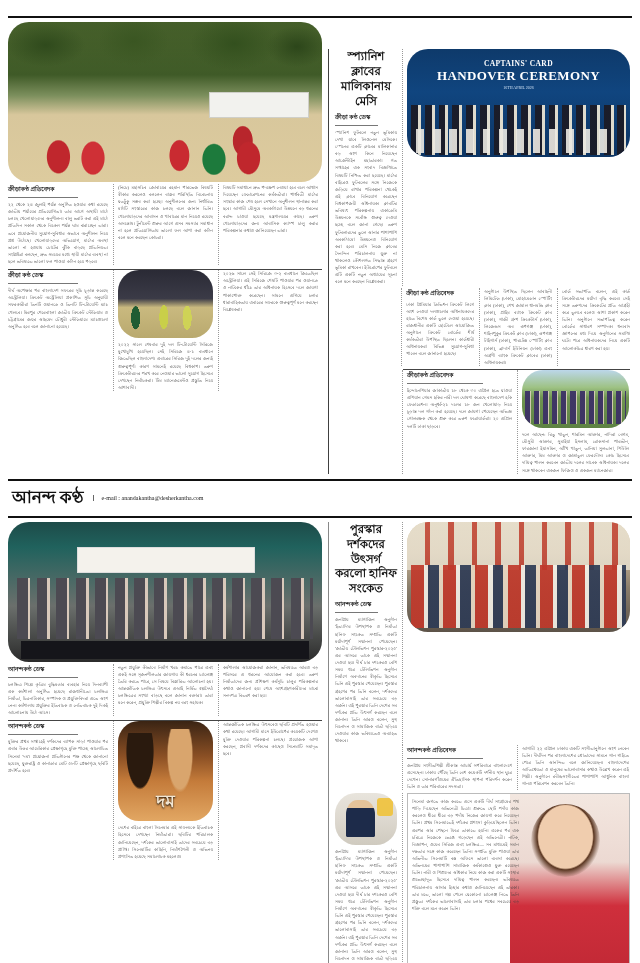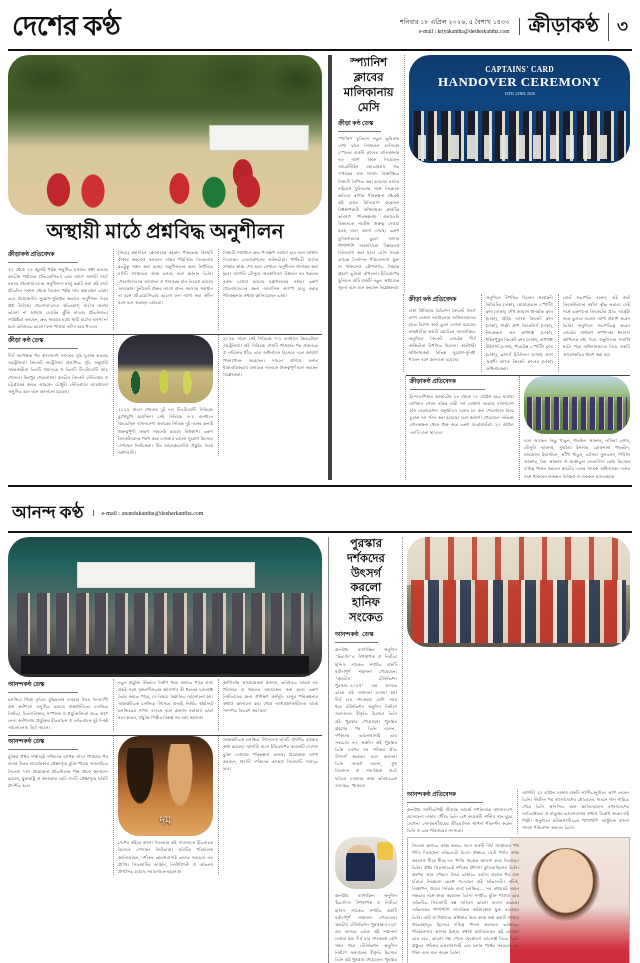--- a/index.html
+++ b/index.html
@@ -173,21 +173,21 @@
     position:relative; display:flex; align-items:flex-end; justify-content:center;
   }
   .ph-film::before{
     content:""; position:absolute; left:6%; top:12%; width:34%; height:62%;
     background: radial-gradient(ellipse at 50% 30%, #2a1a0e 0 58%, transparent 62%);
   }
   .ph-film::after{
     content:""; position:absolute; right:18%; top:8%; width:34%; height:72%;
     background: radial-gradient(ellipse at 50% 35%, #d9a56d 0 52%, transparent 58%);
   }
-  .film-title { position:relative; z-index:3; color:#f3e6d2; font-size:11px; font-weight:400; margin-bottom:5px; text-shadow:0 1px 2px #000; }
+  .film-title { position:relative; z-index:3; color:#f3e6d2; font-size:17px; font-weight:700; margin-bottom:5px; text-shadow:0 1px 2px #000; }
 
   
   .chitra-box { position:relative; border:1px solid #bbb; overflow:hidden; background:#fff; }
   .chitra-photo {
     position:absolute; right:0; top:0; width:54%; height:100%;
     background: linear-gradient(180deg,#f3e7e0 0%,#ecd9d2 28%,#cf2f3c 46%,#b4232f 100%);
   }
   .chitra-photo::before{
     content:""; position:absolute; left:18%; top:4%; width:58%; height:30%;
     background: radial-gradient(ellipse at 50% 45%, #f0cdae 0 55%, #5b3722 58%, transparent 72%);
@@ -200,40 +200,30 @@
     display:flex; flex-direction:column; align-items:center; justify-content:center;
     color:#c0392b; font-weight:700; font-size:8.5px; line-height:1.45; text-align:center; z-index:4;
   }
 </style>
 </head>
 <body>
 
 <div class="page">
 
   <div class="masthead">
-    <div class="mast-logo">দেশের কণ্ঠ</div>
-    <div class="mast-right">
-      <div class="mast-datebox">
-        <div class="mast-date">শনিবার ১৮ এপ্রিল ২০২৬, ৫ বৈশাখ ১৪৩৩</div>
-        <div class="mast-email">e-mail : kriyakantha@desherkantha.com</div>
-      </div>
-      <div class="mast-section">ক্রীড়াকণ্ঠ</div>
-      <div class="mast-pageno">৩</div>
-    </div>
   </div>
 
   <div style="display:flex; gap:6px; margin-top:4px;">
 
     <div style="width:314px;">
 
       <div class="photo ph-sports" style="height:160px;">
         <div class="ph-banner"></div>
       </div>
 
-      <div class="headline">অস্থায়ী মাঠে প্রশ্নবিদ্ধ অনুশীলন</div>
 
       <div style="display:flex; gap:5px; margin-top:2px;">
         <div style="width:100px;">
           <div class="byline">ক্রীড়াকণ্ঠ প্রতিবেদক</div>
           <div class="byline-rule"></div>
           <div class="bodytext">২২ থেকে ২৪ জুলাই পর্যন্ত অনুষ্ঠিত হওয়ার কথা রয়েছে জাতীয় পর্যায়ের প্রতিযোগিতা। তার আগে অস্থায়ী মাঠে চলছে খেলোয়াড়দের অনুশীলন। বালু ভরাট করা এই মাঠে প্রতিদিন সকাল থেকে বিকেল পর্যন্ত ঘাম ঝরাচ্ছেন তারা। তবে প্রয়োজনীয় সুযোগ-সুবিধার অভাবে অনুশীলন নিয়ে প্রশ্ন উঠেছে। খেলোয়াড়দের অভিযোগ, মাঠের অবস্থা ভালো না হওয়ায় চোটের ঝুঁকি বাড়ছে প্রতিনিয়ত। সংশ্লিষ্টরা বলছেন, দ্রুত সময়ের মধ্যে স্থায়ী মাঠের ব্যবস্থা না হলে ভবিষ্যতে ভালো ফল পাওয়া কঠিন হয়ে পড়বে।</div>
         </div>
         <div style="width:100px;" class="vline">
           <div class="bodytext" style="padding-left:4px;">(নিচে) মহাসচিব জোবায়ের রহমান পারভেজ বিষয়টি স্বীকার করলেও বললেন বাস্তব পরিস্থিতি বিবেচনায় যতটুকু সম্ভব করা হচ্ছে। অনুশীলনের জন্য নির্ধারিত মাঠটি সংস্কারের কাজ চলছে বলে জানান তিনি। খেলোয়াড়দের আবাসন ও খাবারের মান নিয়েও রয়েছে অসন্তোষ। টুর্নামেন্ট শুরুর আগে এসব সমস্যার সমাধান না হলে প্রতিযোগিতায় ভালো ফল আশা করা কঠিন বলে মনে করছেন কোচরা।</div>
         </div>
@@ -253,21 +243,21 @@
         <div style="width:100px;" class="vline">
           <div class="photo ph-cricket" style="height:68px; margin:0 0 3px 4px;"></div>
           <div class="bodytext" style="padding-left:4px;">২০২২ সালে শেষবার দুই দল টি-টোয়েন্টি সিরিজে মুখোমুখি হয়েছিল। সেই সিরিজে ৪-১ ব্যবধানে জিতেছিল বাংলাদেশ। এবারের সিরিজ দুই দলের জন্যই গুরুত্বপূর্ণ। কারণ সামনেই রয়েছে বিশ্বকাপ। তরুণ ক্রিকেটারদের পরখ করে নেওয়ার ভালো সুযোগ হিসেবে দেখছেন নির্বাচকরা। টিম ম্যানেজমেন্টও প্রস্তুতি নিয়ে আশাবাদী।</div>
         </div>
         <div style="width:100px;" class="vline">
           <div class="bodytext" style="padding-left:4px;">২০২৬ সালে সেই সিরিজে ৩-২ ব্যবধানে জিতেছিল অস্ট্রেলিয়া। এই সিরিজে শেষটি পাওয়ার পর ওয়ানডে ও নাটকের ধাঁচে তার অধিনায়ক হিসেবে দলে জায়গা পাকাপোক্ত করেছেন। সামনে এগিয়ে চলার ধারাবাহিকতায় এবারের সফরকে গুরুত্বপূর্ণ মনে করছেন বিশ্লেষকরা।</div>
         </div>
       </div>
     </div>
 
-    <div style="width:302px; border-left:4px solid #404040; padding-left:6px;">
+    <div style="width:302px; border-left:1px solid #404040; padding-left:6px;margin-top:27px;">
 
       <div style="display:flex; gap:5px;">
         <div style="width:62px;">
           <div class="headline xs" style="padding:0 0 3px;">স্প্যানিশ ক্লাবের মালিকানায় মেসি</div>
           <div class="byline">ক্রীড়া কণ্ঠ ডেস্ক</div>
           <div class="byline-rule"></div>
           <div class="bodytext">স্প্যানিশ ফুটবলে নতুন ভূমিকায় দেখা যাবে লিওনেল মেসিকে। স্পেনের একটি ক্লাবের মালিকানার বড় অংশ কিনে নিয়েছেন আর্জেন্টাইন মহাতারকা। গত সপ্তাহের এক সংবাদ বিজ্ঞপ্তিতে বিষয়টি নিশ্চিত করা হয়েছে। মাঠের বাইরেও ফুটবলের সঙ্গে নিজেকে জড়িয়ে রাখার পরিকল্পনা থেকেই এই ক্লাবে বিনিয়োগ করেছেন বিশ্বকাপজয়ী অধিনায়ক। ক্লাবটির ভবিষ্যৎ পরিকল্পনায় একাডেমি উন্নয়নকে সর্বোচ্চ গুরুত্ব দেওয়া হচ্ছে বলে জানা গেছে। তরুণ ফুটবলারদের তুলে আনার পাশাপাশি অবকাঠামো উন্নয়নেও বিনিয়োগ করা হবে। মেসি নিজে ক্লাবের দৈনন্দিন পরিচালনায় যুক্ত না থাকলেও কৌশলগত সিদ্ধান্ত গ্রহণে ভূমিকা রাখবেন। ইউরোপের ফুটবলে এটি একটি নতুন অধ্যায়ের সূচনা বলে মনে করছেন বিশ্লেষকরা।</div>
         </div>
         <div style="width:228px;" class="vline">
           <div class="photo ph-captains" style="height:108px; margin-left:4px; padding-top:10px;">
@@ -308,21 +298,21 @@
         </div>
         <div style="width:112px;" class="vline">
           <div class="photo ph-hockey" style="height:58px; margin:0 0 3px 4px;"></div>
           <div class="bodytext" style="padding-left:4px;">দলে আছেন: রিতু খাতুন, শারমিন আক্তার, নাদিরা বেগম, মৌসুমী আক্তার, সুমাইয়া ইসলাম, রোকসানা পারভীন, ফারজানা ইয়াসমিন, আঁখি খাতুন, তানিয়া সুলতানা, শিউলি আক্তার, মিম আক্তার ও জান্নাতুল ফেরদৌস। কোচ হিসেবে দায়িত্ব পালন করবেন জাতীয় দলের সাবেক অধিনায়ক। দলের সঙ্গে থাকবেন একজন ফিজিও ও একজন ম্যানেজার।</div>
         </div>
       </div>
     </div>
   </div>
 
   <div class="rule-thick" style="margin-top:5px;"></div>
-  <div style="display:flex; align-items:center; gap:9px; padding:12px 4px 4px;">
+  <div style="display:flex; align-items:center; gap:9px; padding:3px 4px 4px;">
     <div style="font-size:17px; font-weight:700; color:#111;">আনন্দ কণ্ঠ</div>
     <div style="font-size:6px; color:#222; border-left:1px solid #666; padding-left:8px;">e-mail : anandakantha@desherkantha.com</div>
   </div>
   <div class="rule-thick" style="margin-bottom:4px;"></div>
 
   <div style="display:flex; gap:6px;">
 
     <div style="width:314px;">
       <div class="photo ph-workshop" style="height:140px;">
         <div class="ws-table"></div>
@@ -359,21 +349,21 @@
         </div>
         <div style="width:100px;" class="vline">
           <div class="bodytext" style="padding-left:4px;">আন্তর্জাতিক চলচ্চিত্র উৎসবেও ছবিটি প্রদর্শিত হওয়ার কথা রয়েছে। আগামী মাসে ইউরোপের কয়েকটি দেশেও মুক্তি দেওয়ার পরিকল্পনা চলছে। প্রযোজক আশা করছেন, প্রবাসী দর্শকদের কাছেও সিনেমাটি সমাদৃত হবে।</div>
         </div>
       </div>
     </div>
 
     <div style="width:302px; border-left:1px solid #888; padding-left:6px;">
 
       <div style="display:flex; gap:5px;">
-        <div style="width:62px;font-family:Liberation Mono, monospace;">
+        <div style="width:62px;">
           <div class="headline xs" style="padding:0 0 3px;">পুরস্কার দর্শকদের উৎসর্গ করলো হানিফ সংকেত</div>
           <div class="byline">আনন্দকণ্ঠ ডেস্ক</div>
           <div class="byline-rule"></div>
           <div class="bodytext">জনপ্রিয় ম্যাগাজিন অনুষ্ঠান 'ইত্যাদি'র উপস্থাপক ও নির্মাতা হানিফ সংকেত সম্প্রতি একটি মর্যাদাপূর্ণ সম্মাননা পেয়েছেন। 'জাতীয় টেলিভিশন পুরস্কার-২০২৫' এর আসরে তাকে এই সম্মাননা দেওয়া হয়। দীর্ঘ চার দশকেরও বেশি সময় ধরে টেলিভিশন অনুষ্ঠান নির্মাণে অবদানের স্বীকৃতি হিসেবে তিনি এই পুরস্কার পেয়েছেন। পুরস্কার গ্রহণের পর তিনি বলেন, দর্শকদের ভালোবাসাই তার সবচেয়ে বড় অর্জন। এই পুরস্কার তিনি দেশের সব দর্শকের প্রতি উৎসর্গ করছেন বলে জানান। তিনি আরও বলেন, সুস্থ বিনোদন ও সামাজিক বার্তা ছড়িয়ে দেওয়ার কাজ ভবিষ্যতেও অব্যাহত থাকবে।</div>
         </div>
         <div style="width:228px;" class="vline">
           <div class="photo ph-srikanta" style="height:110px; margin-left:4px;"></div>
         </div>
       </div>
 

